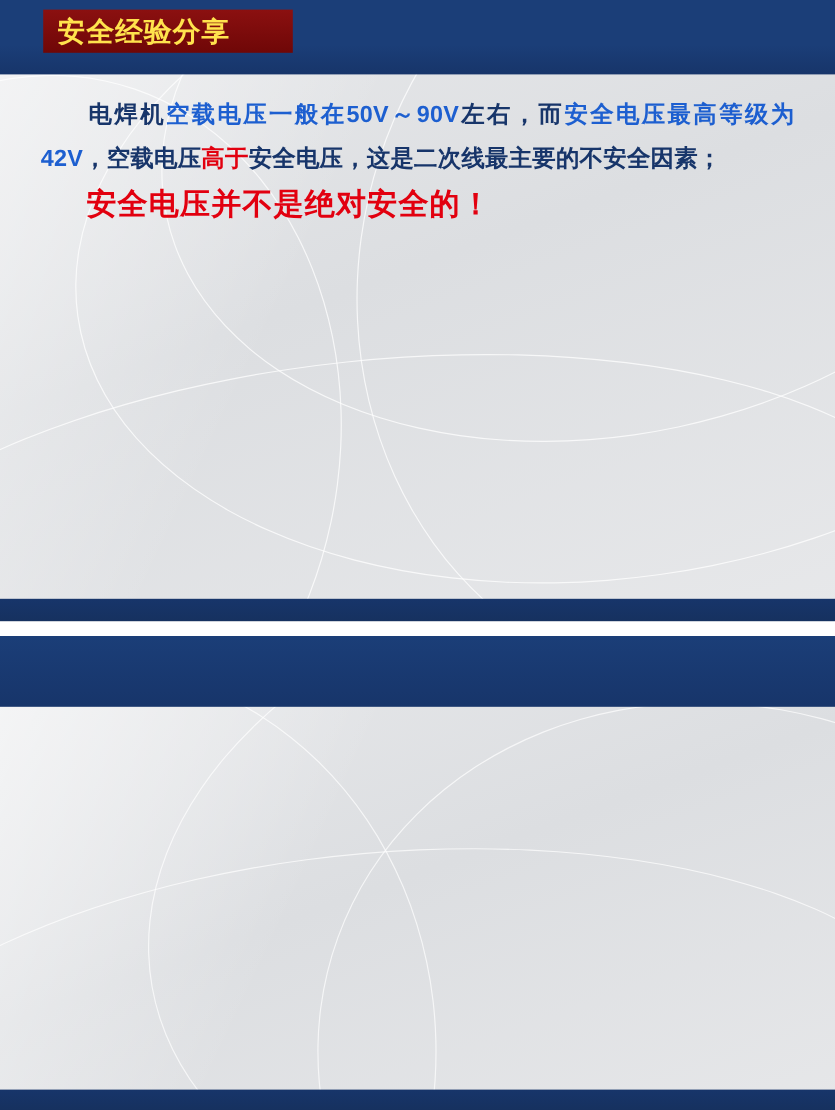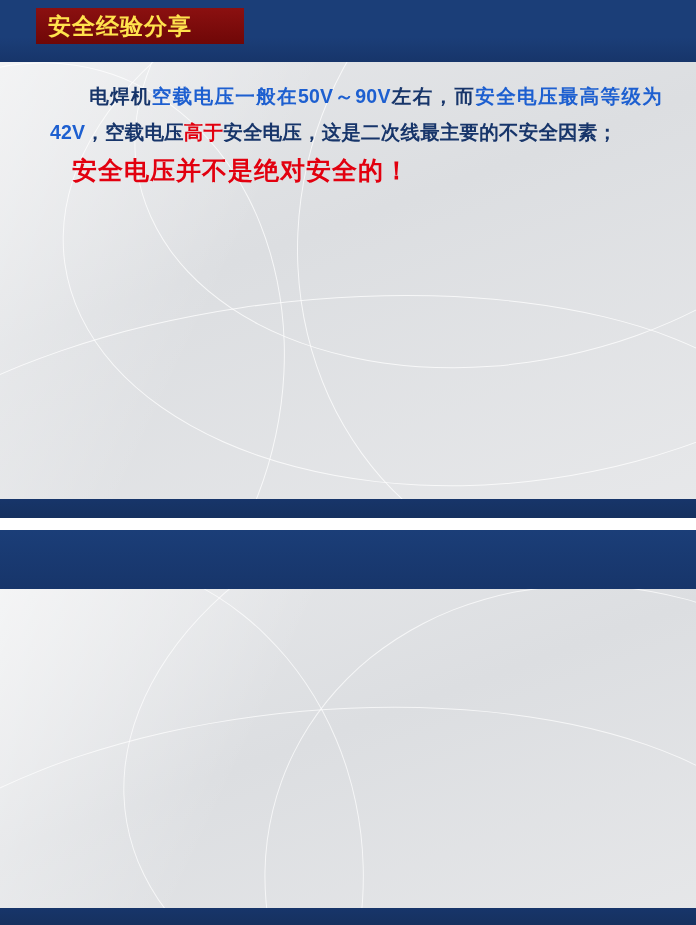--- a/index.html
+++ b/index.html
@@ -77,21 +77,21 @@
     left: 34px;
     top: 78px;
     width: 628px;
   }
   .para {
     font-size: 19.5px;
     font-weight: bold;
     color: #17356a;
     line-height: 36px;
     text-align: justify;
-    margin: 0 0 2px 16px;
+    margin: 0 0 2px 0;
     letter-spacing: 0.2px;
   }
   .para .ind { display: inline-block; width: 38px; }
   .hl-blue { color: #1d5fd0; }
   .hl-red { color: #e2000f; }
 
   .climax {
     padding-left: 38px;
     font-size: 25px;
     font-weight: bold;

